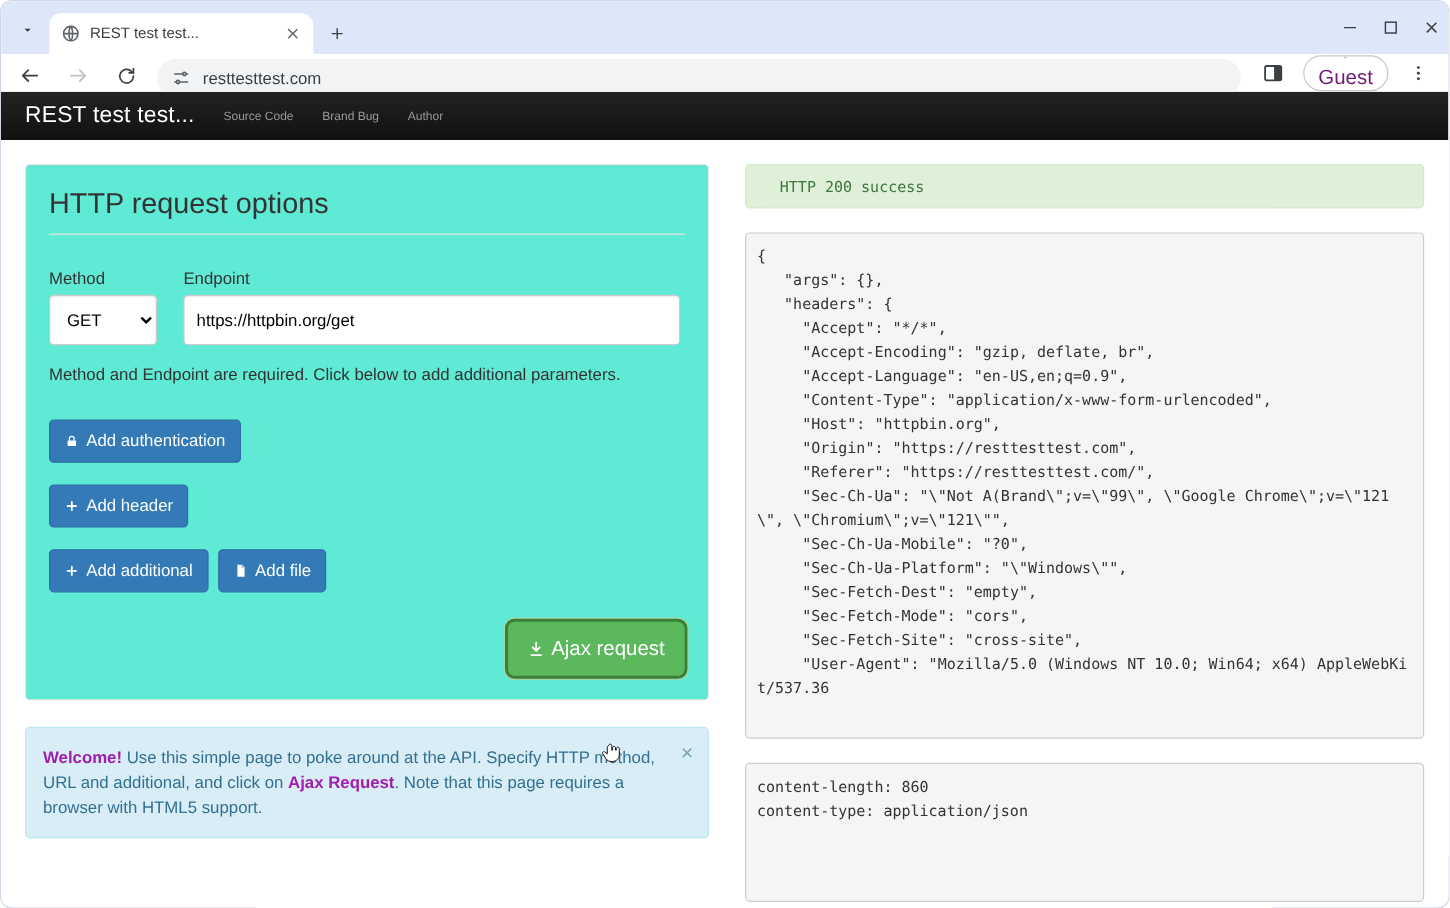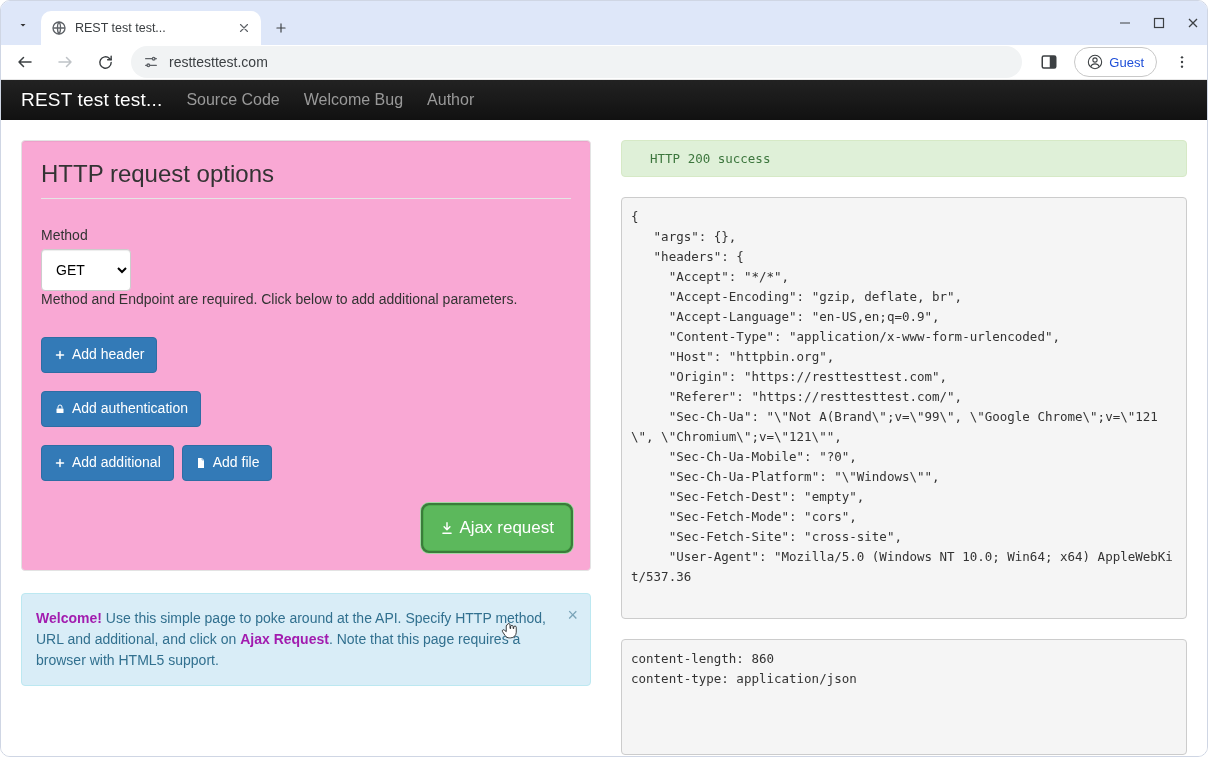--- a/index.html
+++ b/index.html
@@ -11,46 +11,46 @@
   .titlebar { height: 44px; background: #dee7f9; display: flex; align-items: flex-end; padding-left: 8px; position: relative; }
   .tab-drop { width: 28px; height: 28px; border-radius: 50%; display:flex; align-items:center; justify-content:center; margin-bottom:6px; margin-right:4px; }
   .tab { background: #fff; height: 34px; border-radius: 10px 10px 0 0; display: flex; align-items: center; padding: 0 10px; gap: 8px; min-width: 220px; position: relative; }
   .tab .globe { width:16px; height:16px; color:#5f6368; }
   .tab .title { flex:1; font-size: 12.5px; color: #3c4043; white-space: nowrap; overflow:hidden; text-overflow: ellipsis; }
   .tab .close { width:14px; height:14px; color:#5f6368; }
   .newtab { width:28px; height:28px; display:flex; align-items:center; justify-content:center; color:#3c4043; margin-left:6px; margin-bottom:3px; }
   .win-controls { position:absolute; right:8px; top:0; height:44px; display:flex; align-items:center; gap:22px; color:#3c4043; }
   .win-controls svg { width:12px; height:12px; }
 
-  .toolbar { height: 32px; background: #fff; display:flex; align-items:center; padding: 17px 10px; gap:12px; border-bottom: 1px solid #e6e6e6;}
+  .toolbar { height: 32px; background: #fff; display:flex; padding: 4px 10px; gap:12px; border-bottom: 1px solid #e6e6e6;}
   .nav-btn { width:28px; height:28px; display:flex; align-items:center; justify-content:center; color:#5f6368; border-radius:50%; }
   .nav-btn.disabled { color:#bfc3c7; }
   .addr { flex:1; height:32px; background:#f1f3f4; border-radius:16px; display:flex; align-items:center; padding:0 12px; gap:10px; color:#3c4043; font-size:14px; }
   .addr .tune { width:16px; height:16px; color:#5f6368; }
   .right-chrome { display:flex; align-items:center; gap:10px; }
   .panel-icon { width:30px; height:30px; display:flex; align-items:center; justify-content:center; color:#3c4043; }
-  .guest-chip { height:30px; border:1px solid #c8c8c8; border-radius:15px; display:flex; align-items:center; gap:6px; padding:0 12px; font-size:13px; color:#1d4ed8; }
+  .guest-chip { height:30px; border:1px solid #c8c8c8; border-radius:15px; display:flex; align-items:center; gap:6px; padding:0 12px; font-size:17px; color:#701a75;flex-direction:column; }
 
   
   .page { flex:1; overflow:auto; background:#fff; }
 
   
   .navbar { height:40px; background-image: linear-gradient(to bottom,#222,#111); display:flex; align-items:center; padding:0 20px; gap:24px; }
   .brand { color:#fff; font-size:19px; letter-spacing:0.2px; text-shadow:0 -1px 0 rgba(0,0,0,.3); }
-  .navlink { color:#999; font-size:16px; }
+  .navlink { color:#999; font-size:10px; }
 
   .container { padding: 20px; display:flex; gap:30px; }
   .left-col { width: 570px; }
   .right-col { flex:1; display:flex; flex-direction:column; gap:20px;}
 
-  .well { background:#f9a8d4; border:1px solid #e3e3e3; border-radius:4px; padding:19px; box-shadow: inset 0 1px 1px rgba(0,0,0,.05);}
+  .well { background:#5eead4; border:1px solid #e3e3e3; border-radius:4px; padding:19px; box-shadow: inset 0 1px 1px rgba(0,0,0,.05);}
   .well h2 { font-size:24px; font-weight:500; color:#333; margin-bottom:10px; }
   .hr { border:none; border-top:1px solid #e5e5e5; margin-bottom:28px;}
 
-  .form-row { display:flex; gap:22px; }
+  .form-row { display:flex; gap:22px; margin-bottom:16px;}
   .form-group { display:flex; flex-direction:column; gap:6px;}
   .form-group label { font-size:14px; color:#333; }
   select.form-control, input.form-control { height:42px; border:1px solid #ccc; border-radius:4px; padding:6px 10px; font-size:14px; background:#fff; box-shadow: inset 0 1px 1px rgba(0,0,0,.075);}
   select.form-control { width:90px; }
   input.form-control { width:414px; }
 
   .help { color:#333; font-size:14px; margin-bottom:30px;}
 
   .btn { display:inline-flex; align-items:center; gap:6px; padding:7px 12px; font-size:14px; line-height:1.42857; border-radius:4px; border:1px solid transparent; color:#fff; cursor:pointer; }
   .btn-primary { background:#337ab7; border-color:#2e6da4; }
@@ -162,57 +162,61 @@
           </svg>
       </div>
     </div>
   </div>
 
   <div class="page page-wrap">
 
     <div class="navbar">
       <span class="brand">REST test test...</span>
       <span class="navlink">Source Code</span>
-      <span class="navlink">Welcome Bug</span>
+      <span class="navlink">Brand Bug</span>
       <span class="navlink">Author</span>
     </div>
 
     <div class="container">
 
       <div class="left-col">
         <div class="well">
           <h2>HTTP request options</h2>
           <hr class="hr">
 
           <div class="form-row">
             <div class="form-group">
               <label>Method</label>
               <select class="form-control">
                 <option>GET</option>
               </select>
             </div>
+            <div class="form-group">
+              <label>Endpoint</label>
+              <input class="form-control" type="text" value="https://httpbin.org/get" style="">
+            </div>
           </div>
 
           <p class="help">Method and Endpoint are required. Click below to add additional parameters.</p>
 
-          <div class="btn-row">
-            <button class="btn btn-primary">
-              <svg class="icon-sm" viewBox="0 0 24 24">
-                  <path d="M12 5v14M5 12h14" stroke="#fff" stroke-width="3" stroke-linecap="round"></path>
-                </svg>
-              <span>Add header</span>
-            </button>
-          </div>
           <div class="btn-row">
             <button class="btn btn-primary">
               <svg class="icon-sm" viewBox="0 0 24 24">
                   <rect x="5" y="11" width="14" height="9" rx="1" fill="#fff"></rect>
                   <path d="M8 11V8a4 4 0 0 1 8 0v3" fill="none" stroke="#fff" stroke-width="2"></path>
                 </svg>
               <span>Add authentication</span>
+            </button>
+          </div>
+          <div class="btn-row">
+            <button class="btn btn-primary">
+              <svg class="icon-sm" viewBox="0 0 24 24">
+                  <path d="M12 5v14M5 12h14" stroke="#fff" stroke-width="3" stroke-linecap="round"></path>
+                </svg>
+              <span>Add header</span>
             </button>
           </div>
           <div class="btn-row">
             <button class="btn btn-primary">
               <svg class="icon-sm" viewBox="0 0 24 24">
                   <path d="M12 5v14M5 12h14" stroke="#fff" stroke-width="3" stroke-linecap="round"></path>
                 </svg>
               <span>Add additional</span>
             </button>
             <button class="btn btn-primary">

